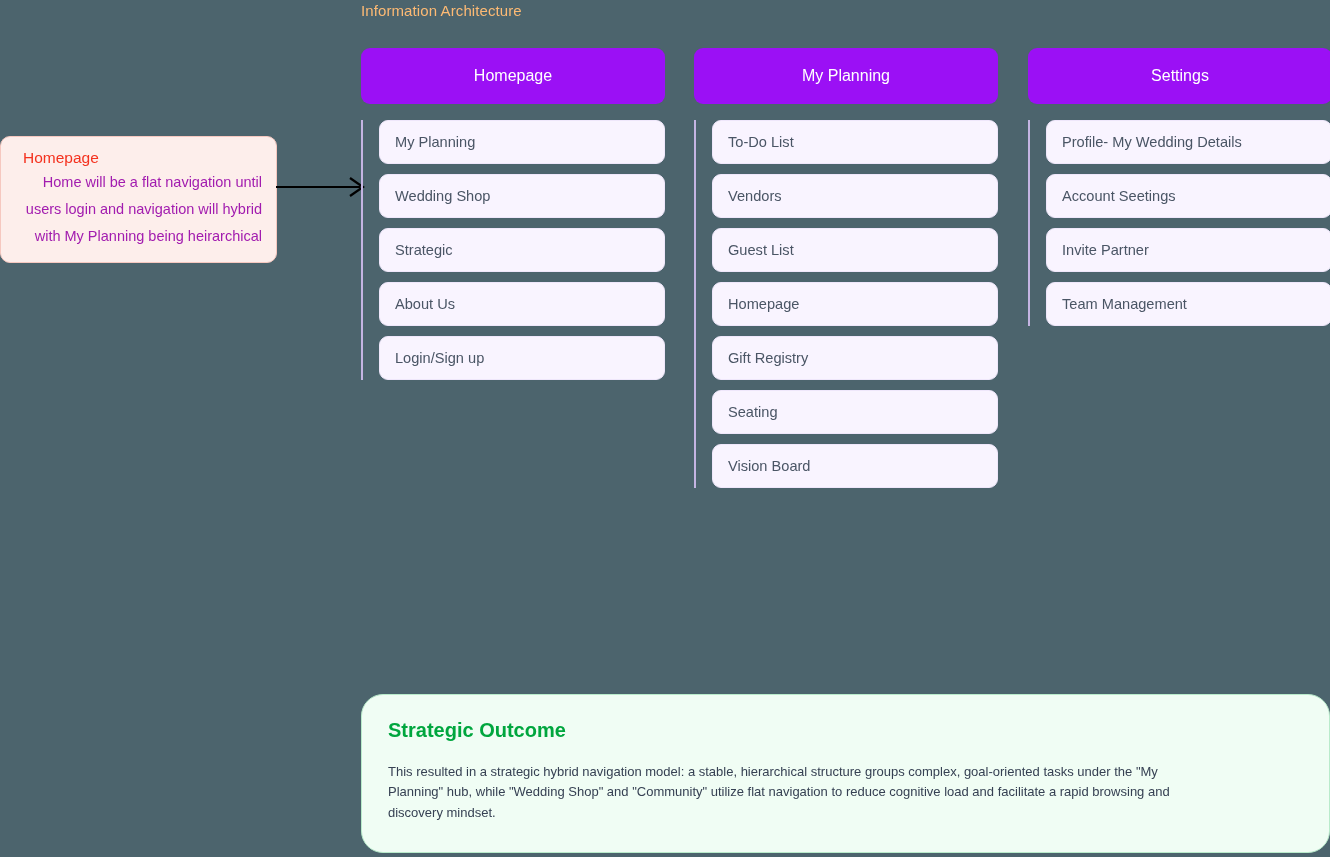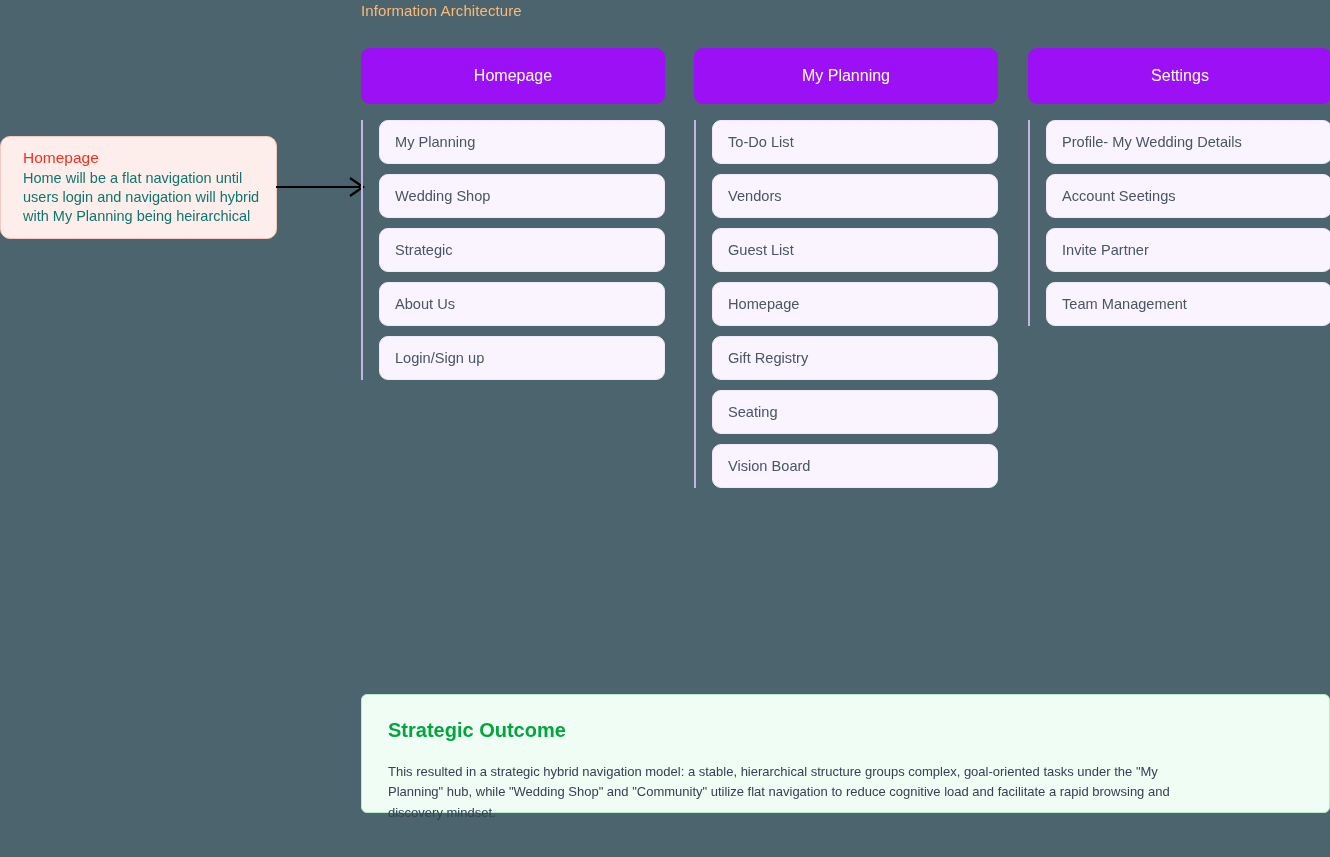--- a/index.html
+++ b/index.html
@@ -38,23 +38,24 @@
     border-radius: 10px;
     padding: 10px 14px 12px 22px;
   }
   #callout-note .note-title {
     color: #f4321f;
     font-size: 15.5px;
     line-height: 21px;
     margin-bottom: 1px;
   }
   #callout-note .note-body {
-    color: #0f766e;
+    color: #a21caf;
     font-size: 14.5px;
-    line-height: 19px;
+    line-height: 27px;
+    text-align: right;
   }
 
   
   #callout-arrow {
     position: absolute;
     left: 276px;
     top: 174px;
     width: 92px;
     height: 26px;
   }
@@ -110,25 +111,25 @@
     white-space: nowrap;
   }
   .ia-card:last-child { margin-bottom: 0; }
 
   
   #strategic-outcome {
     position: absolute;
     left: 361px;
     top: 694px;
     width: 969px;
-    height: 119px;
+    height: 159px;
     box-sizing: border-box;
     background: #f0fdf4;
     border: 1px solid #b9ebcb;
-    border-radius: 6px;
+    border-radius: 22px;
     padding: 24px 26px 0 26px;
   }
   #strategic-outcome .so-title {
     color: #00a63e;
     font-size: 20px;
     font-weight: bold;
     margin-bottom: 20px;
   }
   #strategic-outcome .so-body {
     color: #364153;

